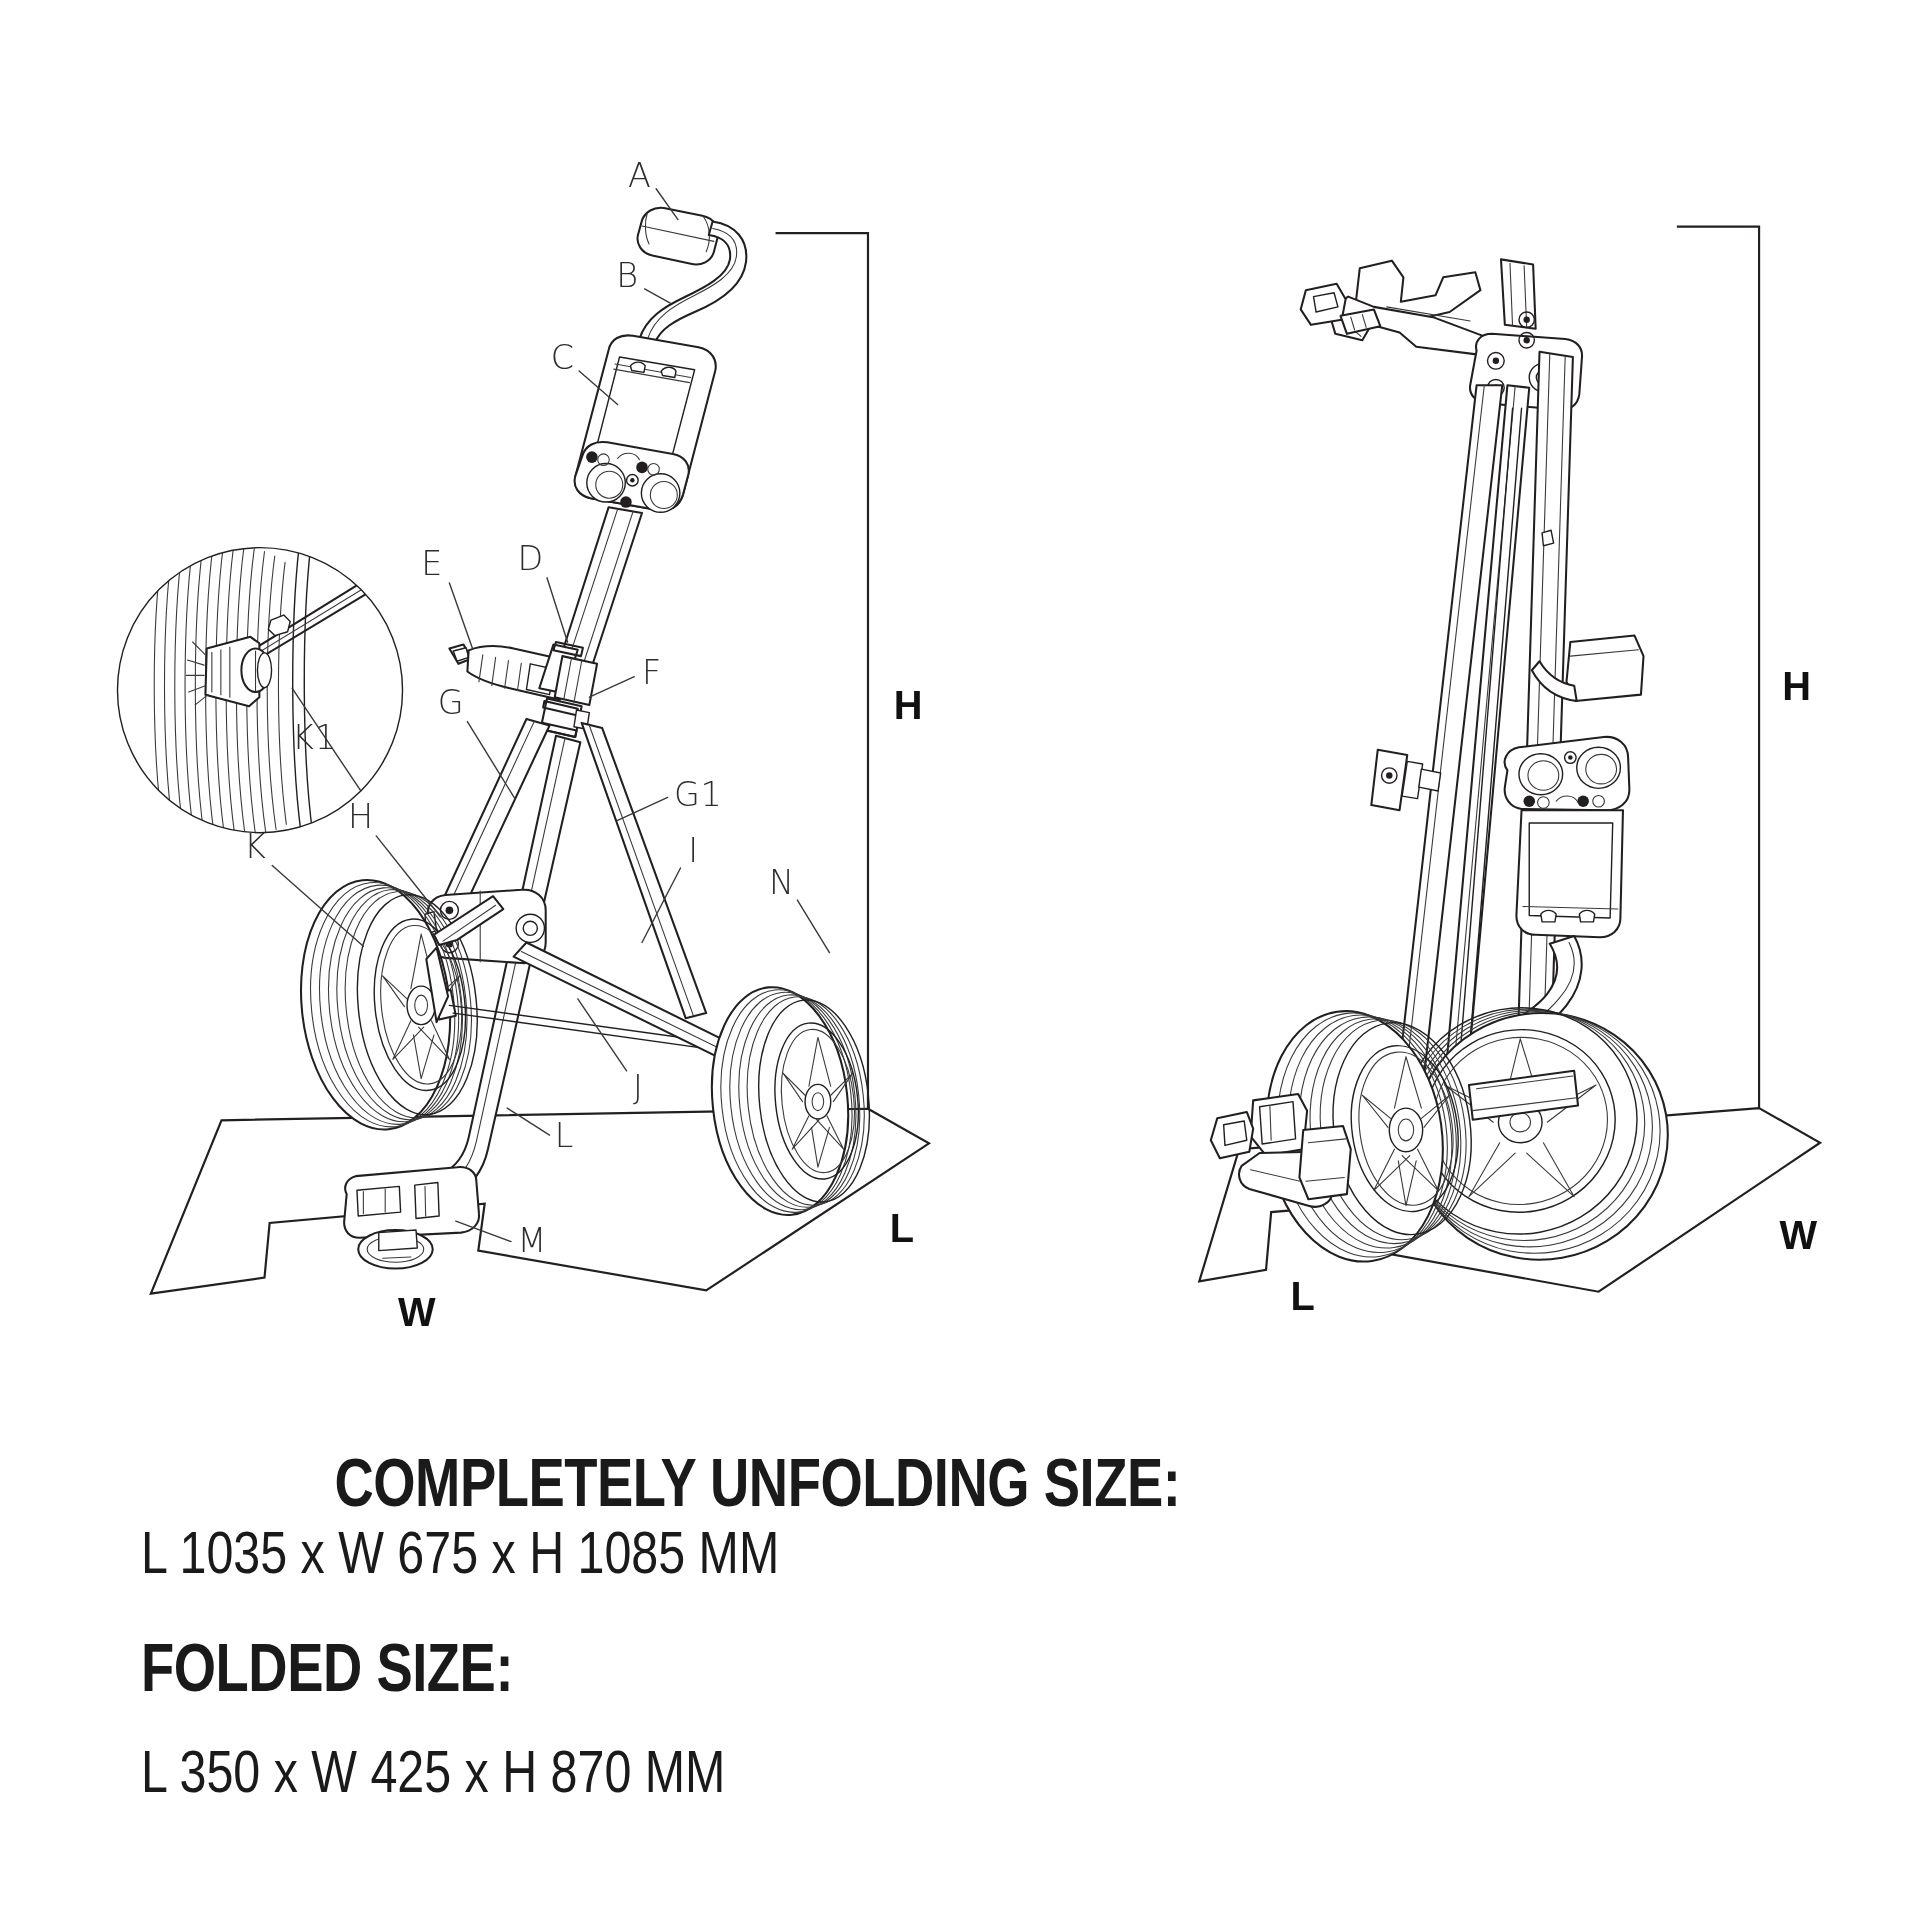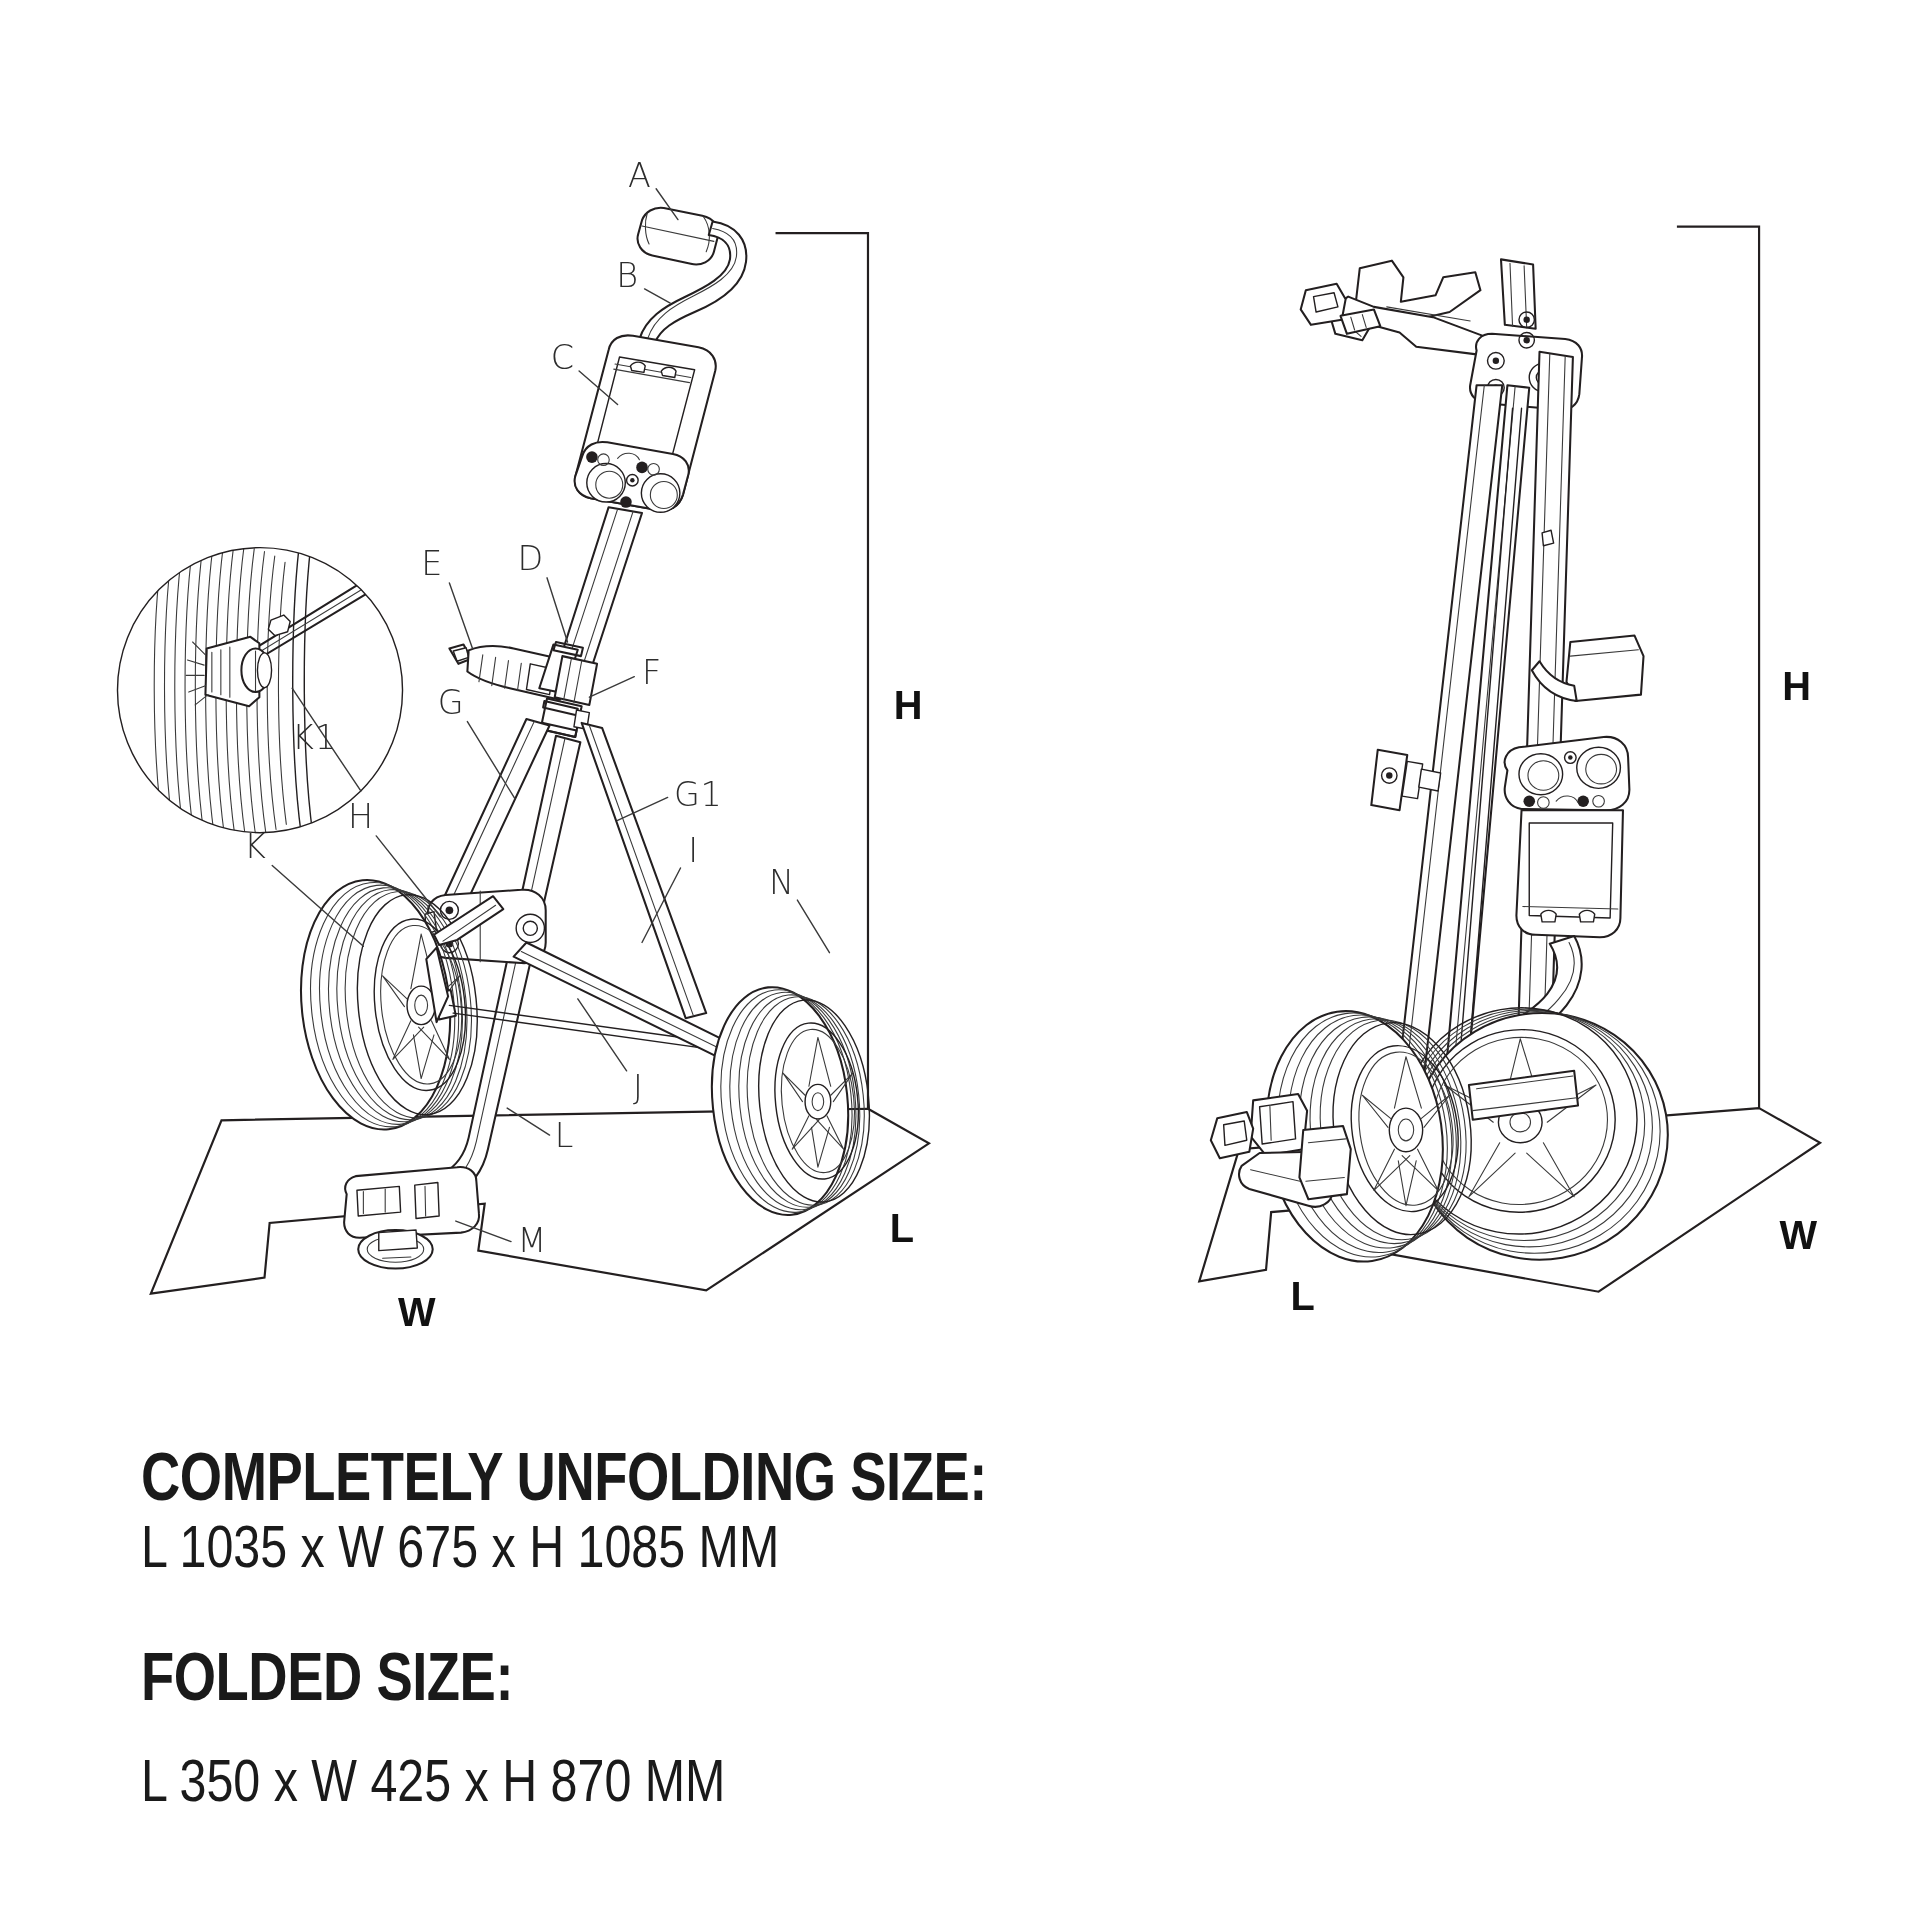--- a/index.html
+++ b/index.html
@@ -51,23 +51,23 @@
     font-size:59px;
     letter-spacing:0px;
     color:#1a1a1a;
     transform:scaleX(0.82);
     transform-origin:left center;
     white-space:nowrap;
     line-height:1.0;
   }
   #spec-block{position:absolute;left:141px;top:1432px;width:1541px;}
   .spec-row{height:auto;}
-  #r1{margin-top:10px;}
+  #r1{margin-top:16px;text-align:center;}
   #r2{margin-top:8px;}
-  #r3{margin-top:65px;}
+  #r3{margin-top:50px;}
   #r4{margin-top:42px;}
 </style>
 </head>
 <body>
 
 <div id="sheet">
 
 <svg width="1926" height="1926" viewBox="0 0 3000 3000">
 
   <defs>

